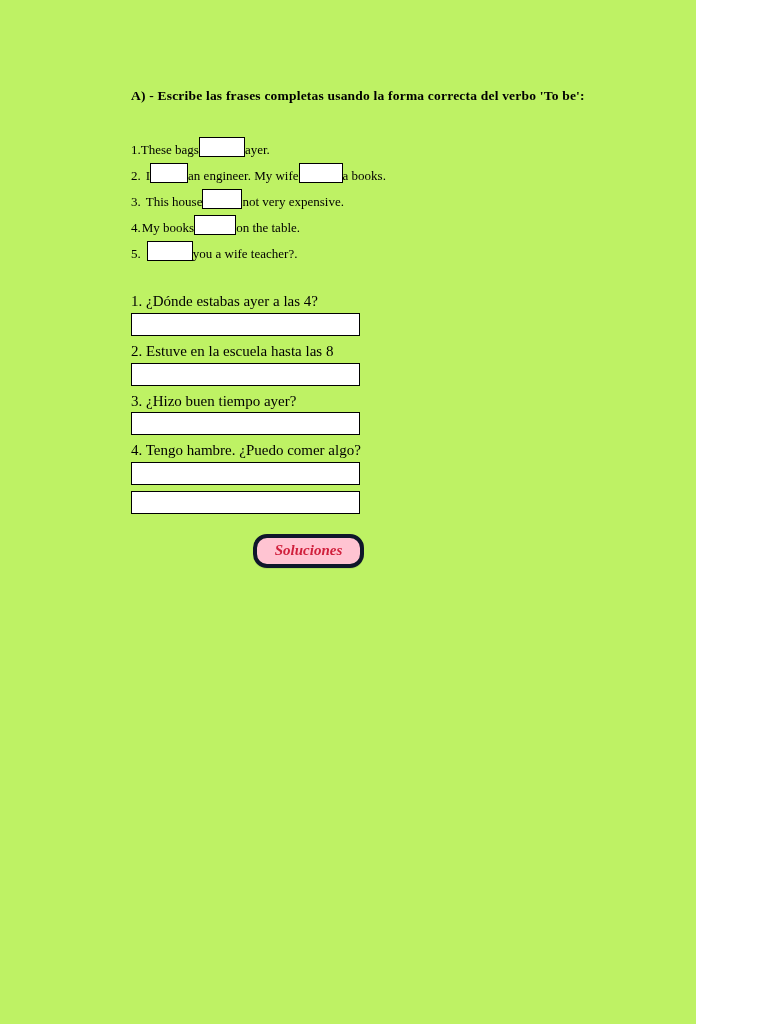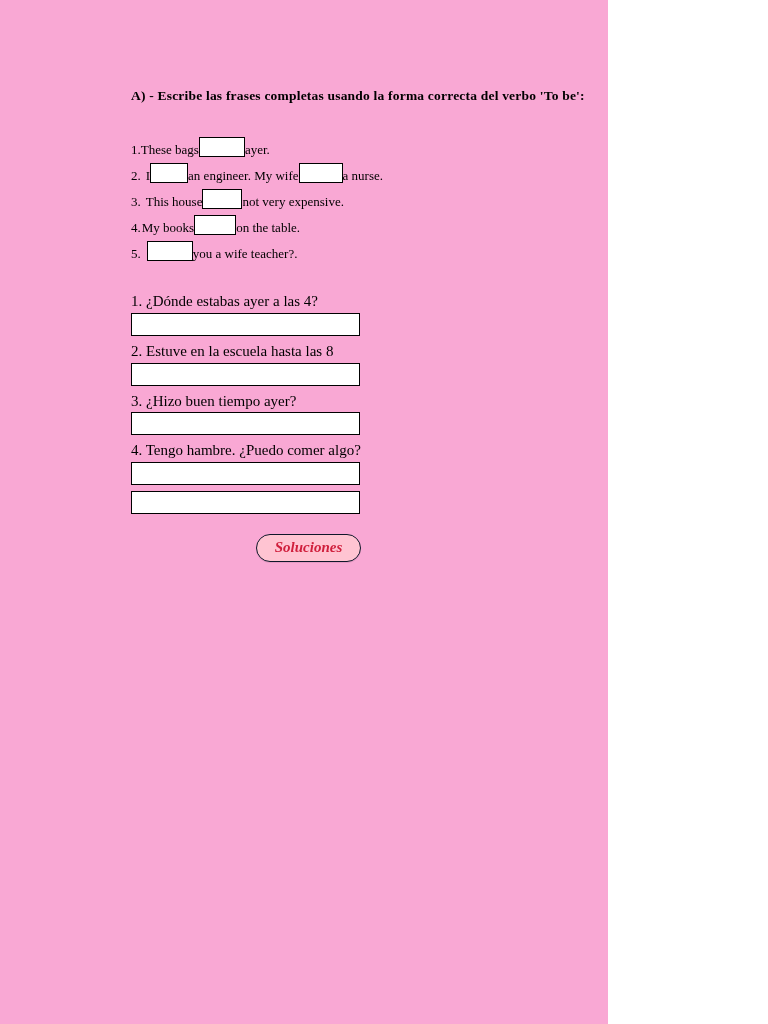--- a/index.html
+++ b/index.html
@@ -12,23 +12,23 @@
     width: 768px;
     height: 1024px;
     font-family: "Liberation Serif", serif;
     color: #000000;
     position: relative;
     overflow: hidden;
   }
   .page {
     position: absolute;
     left: 0; top: 0;
-    width: 608px;
+    width: 696px;
     height: 1024px;
-    background: #f9a8d4;
+    background: #bef264;
   }
   .content {
     position: absolute;
     left: 131px;
     top: 88px;
     width: 520px;
   }
 
   
   .section-heading {
@@ -98,21 +98,21 @@
   
   .sol-wrap {
     margin-top: 20px;
     display: flex;
     justify-content: center;
     width: 355px;
   }
   .soluciones {
     display: inline-block;
     padding: 4px 18px 5px 18px;
-    border: 1px solid #0f172a;
+    border: 4px solid #0f172a;
     border-radius: 14px;
     background: #ffc4d2;
     color: #d01f3c;
     font-family: "Liberation Serif", serif;
     font-weight: bold;
     font-style: italic;
     font-size: 15px;
     line-height: 1.1;
     text-align: center;
     box-shadow: 0 1px 0 rgba(0,0,0,0.08);
@@ -134,21 +134,21 @@
         <span class="blank w1"></span>
         <span class="txt">ayer.</span>
       </div>
 
       <div class="ex-line">
         <span class="txt">2.</span>
         <span class="txt" style="margin-left:5px">I</span>
         <span class="blank w2"></span>
         <span class="txt">an engineer. My wife</span>
         <span class="blank w3"></span>
-        <span class="txt">a nurse.</span>
+        <span class="txt">a books.</span>
       </div>
 
       <div class="ex-line">
         <span class="txt">3.</span>
         <span class="txt" style="margin-left:5px">This house</span>
         <span class="blank w4"></span>
         <span class="txt">not very expensive.</span>
       </div>
 
       <div class="ex-line">

